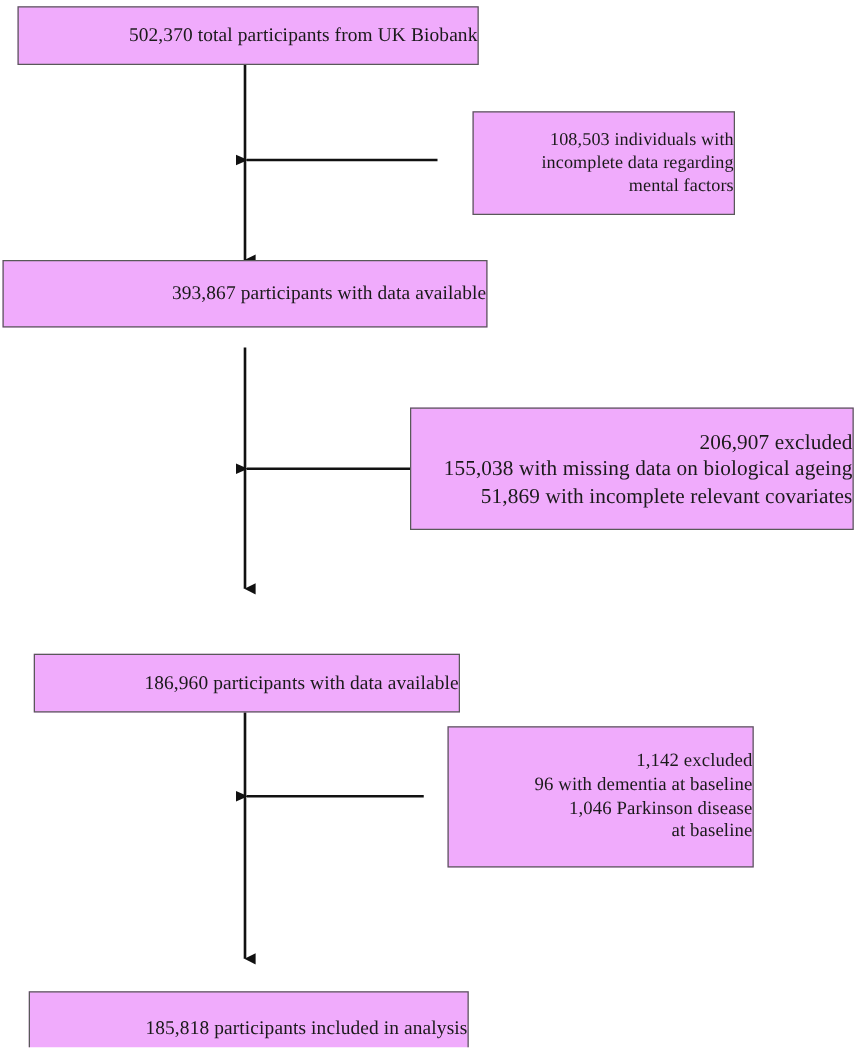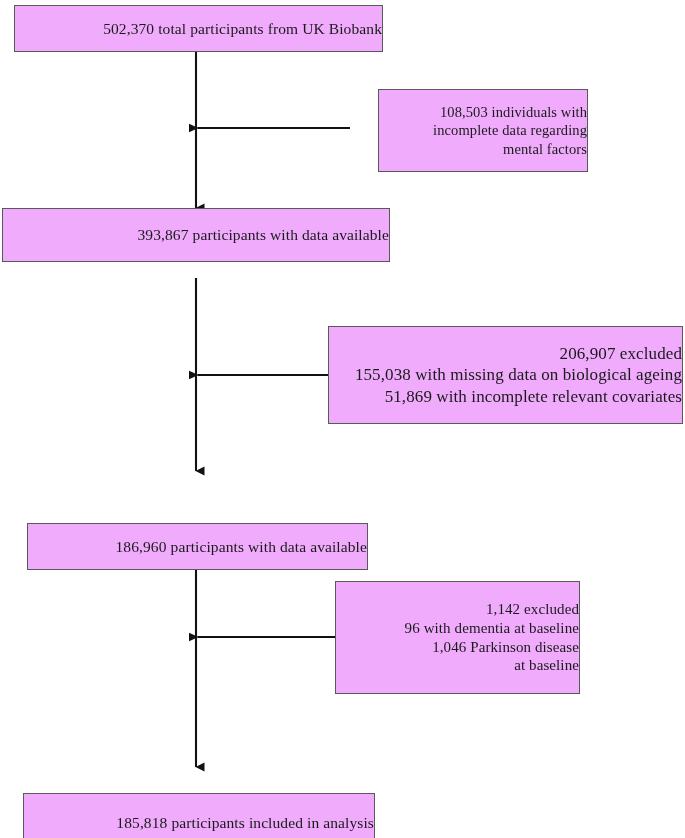--- a/index.html
+++ b/index.html
@@ -46,21 +46,21 @@
 
   
   #box-total        { left: 14px;  top: 5px;   width: 369px; height: 47px;  font-size: 15.5px; }
   #box-available-1  { left: 2px;   top: 208px; width: 388px; height: 54px;  font-size: 15.5px; }
   #box-available-2  { left: 27px;  top: 498px; width: 341px; height: 47px;  font-size: 15.5px; margin-top: 25px; }
   #box-included     { left: 23px;  top: 767px; width: 352px; height: 59px;  font-size: 15.5px; margin-top: 26px; }
 
   
   #box-excl-mental  { left: 350px; top: 89px;  width: 210px; height: 83px;  font-size: 14.5px; margin-left: 28px; }
   #box-excl-ageing  { left: 328px; top: 326px; width: 355px; height: 98px;  font-size: 17px;  }
-  #box-excl-disease { left: 335px; top: 581px; width: 245px; height: 113px; font-size: 15px;  }
+  #box-excl-disease { left: 358px; top: 581px; width: 245px; height: 113px; font-size: 15px;  }
 </style>
 </head>
 <body>
 
 <div id="flowchart-root">
 
   <svg class="flow-svg" viewBox="0 0 685 838" xmlns="http://www.w3.org/2000/svg">
     <defs>
       <marker id="arrow-down" markerWidth="10" markerHeight="10" refX="5" refY="8.5" orient="auto" markerUnits="userSpaceOnUse">
         <path d="M0.5,0 L9.5,0 L5,9 Z" fill="#111111"></path>

